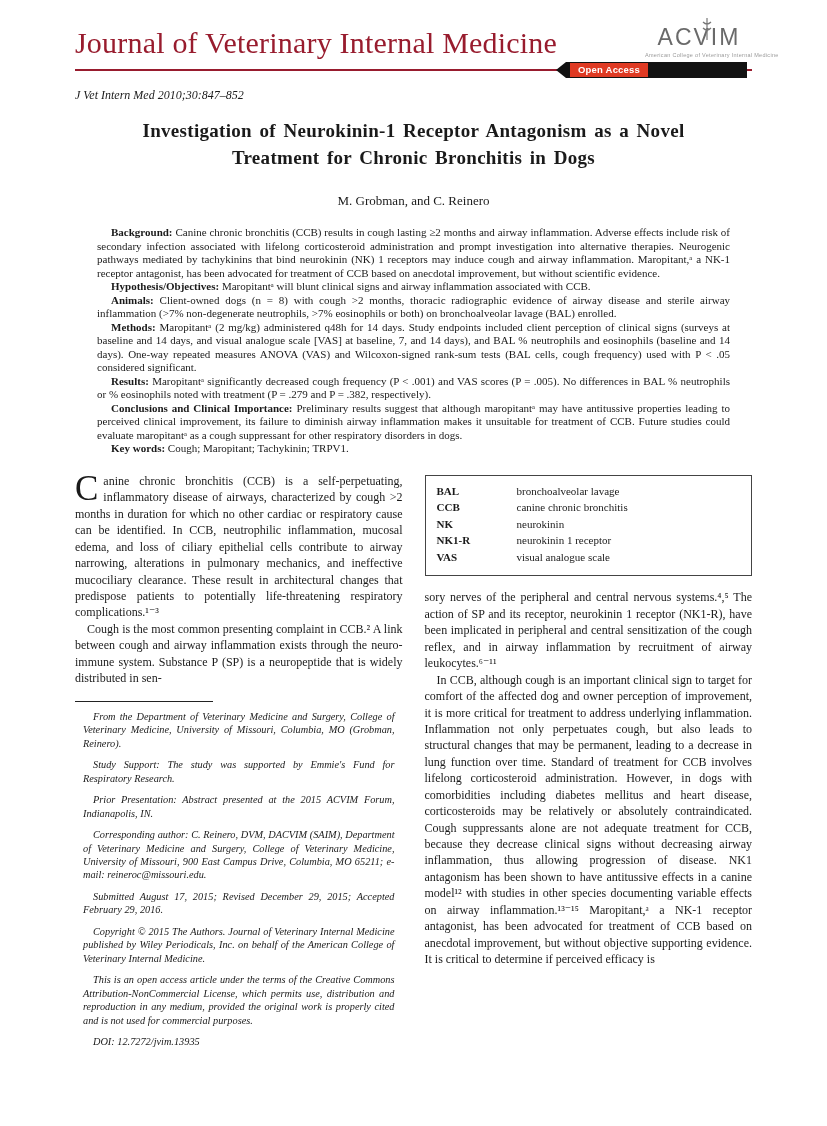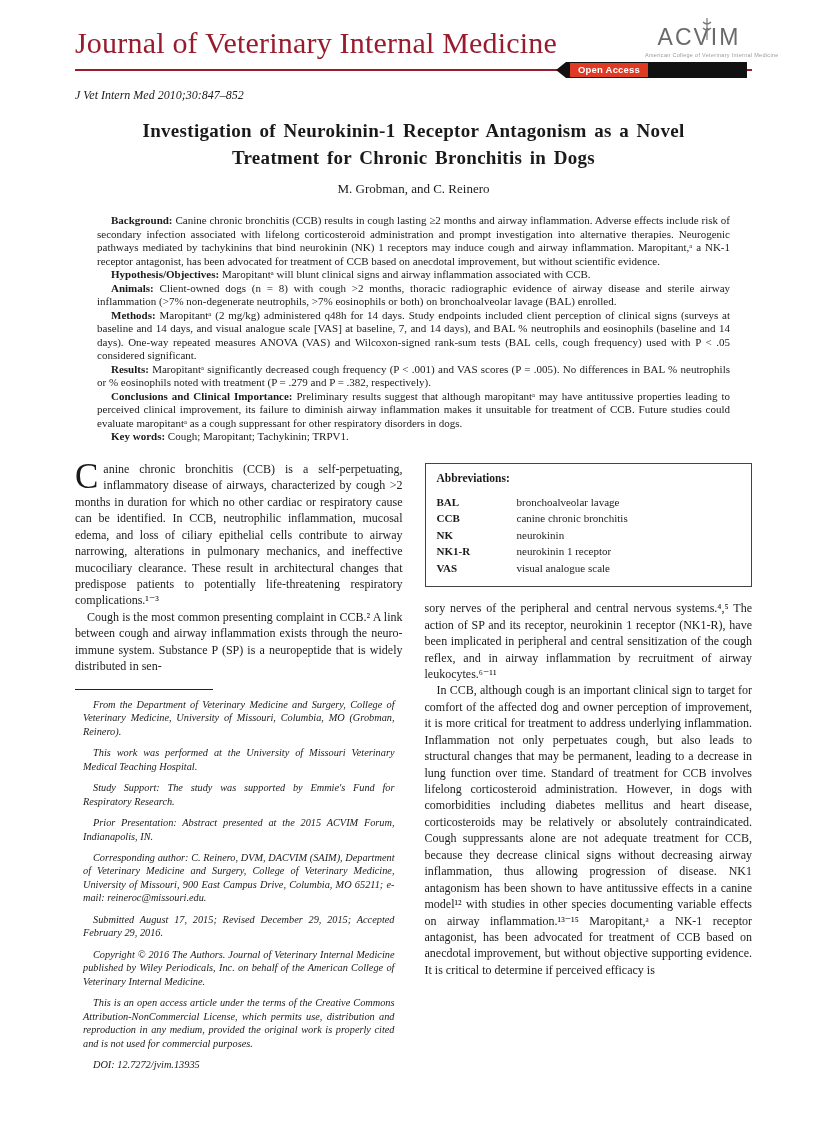--- a/index.html
+++ b/index.html
@@ -40,21 +40,21 @@
   .oa-badge{
     margin-left:14px;background:var(--open-access-red);color:#fff;
     font-family:"Liberation Sans","DejaVu Sans",sans-serif;
     font-size:9.5px;font-weight:bold;padding:1.5px 8px 2px;letter-spacing:0.2px;line-height:1.1;
   }
   .citation{position:absolute;left:75px;top:88px;font-style:italic;font-size:12px;}
   
   .content{position:absolute;left:75px;top:118px;width:677px;}
   .title{
     font-size:19px;font-weight:bold;text-align:center;line-height:1.4;
-    letter-spacing:0.3px;word-spacing:2.5px;max-width:590px;margin:0 auto 10px;
+    letter-spacing:0.3px;word-spacing:2.5px;max-width:590px;margin:0 auto 22px;
   }
   .authors{text-align:center;font-size:13px;margin-bottom:17px;}
   .abstract{margin:0 22px;font-size:11px;line-height:1.23;text-align:justify;}
   .abstract p{margin:0;text-indent:14px;}
   .abs-label{font-weight:bold;}
   
   .columns{display:flex;gap:22px;margin-top:17px;font-size:12px;line-height:1.37;}
   .col{flex:1;min-width:0;}
   .body-p{margin:0;text-align:justify;}
   .body-p.indent{text-indent:12px;}
@@ -109,35 +109,33 @@
 
     <div class="columns">
 
       <div class="col">
         <p class="body-p"><span class="dropcap">C</span><span>anine chronic bronchitis (CCB) is a self-perpetuating, inflammatory disease of airways, characterized by cough &gt;2 months in duration for which no other cardiac or respiratory cause can be identified. In CCB, neutrophilic inflammation, mucosal edema, and loss of ciliary epithelial cells contribute to airway narrowing, alterations in pulmonary mechanics, and ineffective mucociliary clearance. These result in architectural changes that predispose patients to potentially life-threatening respiratory complications.¹⁻³</span></p>
         <p class="body-p indent">Cough is the most common presenting complaint in CCB.² A link between cough and airway inflammation exists through the neuro-immune system. Substance P (SP) is a neuropeptide that is widely distributed in sen-</p>
 
         <div class="footnotes">
           <div class="fn-rule"></div>
           <p>From the Department of Veterinary Medicine and Surgery, College of Veterinary Medicine, University of Missouri, Columbia, MO (Grobman, Reinero).</p>
-          <p>This work was performed at the University of Missouri Veterinary Medical Teaching Hospital.</p>
           <p>Study Support: The study was supported by Emmie's Fund for Respiratory Research.</p>
           <p>Prior Presentation: Abstract presented at the 2015 ACVIM Forum, Indianapolis, IN.</p>
           <p>Corresponding author: C. Reinero, DVM, DACVIM (SAIM), Department of Veterinary Medicine and Surgery, College of Veterinary Medicine, University of Missouri, 900 East Campus Drive, Columbia, MO 65211; e-mail: reineroc@missouri.edu.</p>
           <p>Submitted August 17, 2015; Revised December 29, 2015; Accepted February 29, 2016.</p>
-          <p>Copyright © 2016 The Authors. Journal of Veterinary Internal Medicine published by Wiley Periodicals, Inc. on behalf of the American College of Veterinary Internal Medicine.</p>
+          <p>Copyright © 2015 The Authors. Journal of Veterinary Internal Medicine published by Wiley Periodicals, Inc. on behalf of the American College of Veterinary Internal Medicine.</p>
           <p>This is an open access article under the terms of the Creative Commons Attribution-NonCommercial License, which permits use, distribution and reproduction in any medium, provided the original work is properly cited and is not used for commercial purposes.</p>
           <p>DOI: 12.7272/jvim.13935</p>
         </div>
       </div>
 
       <div class="col">
 
         <div class="abbr-box">
-          <div class="abbr-title">Abbreviations:</div>
           <div class="abbr-row">
             <span class="abbr-key">BAL</span>
             <span class="abbr-def">bronchoalveolar lavage</span>
           </div>
           <div class="abbr-row">
             <span class="abbr-key">CCB</span>
             <span class="abbr-def">canine chronic bronchitis</span>
           </div>
           <div class="abbr-row">
             <span class="abbr-key">NK</span>

